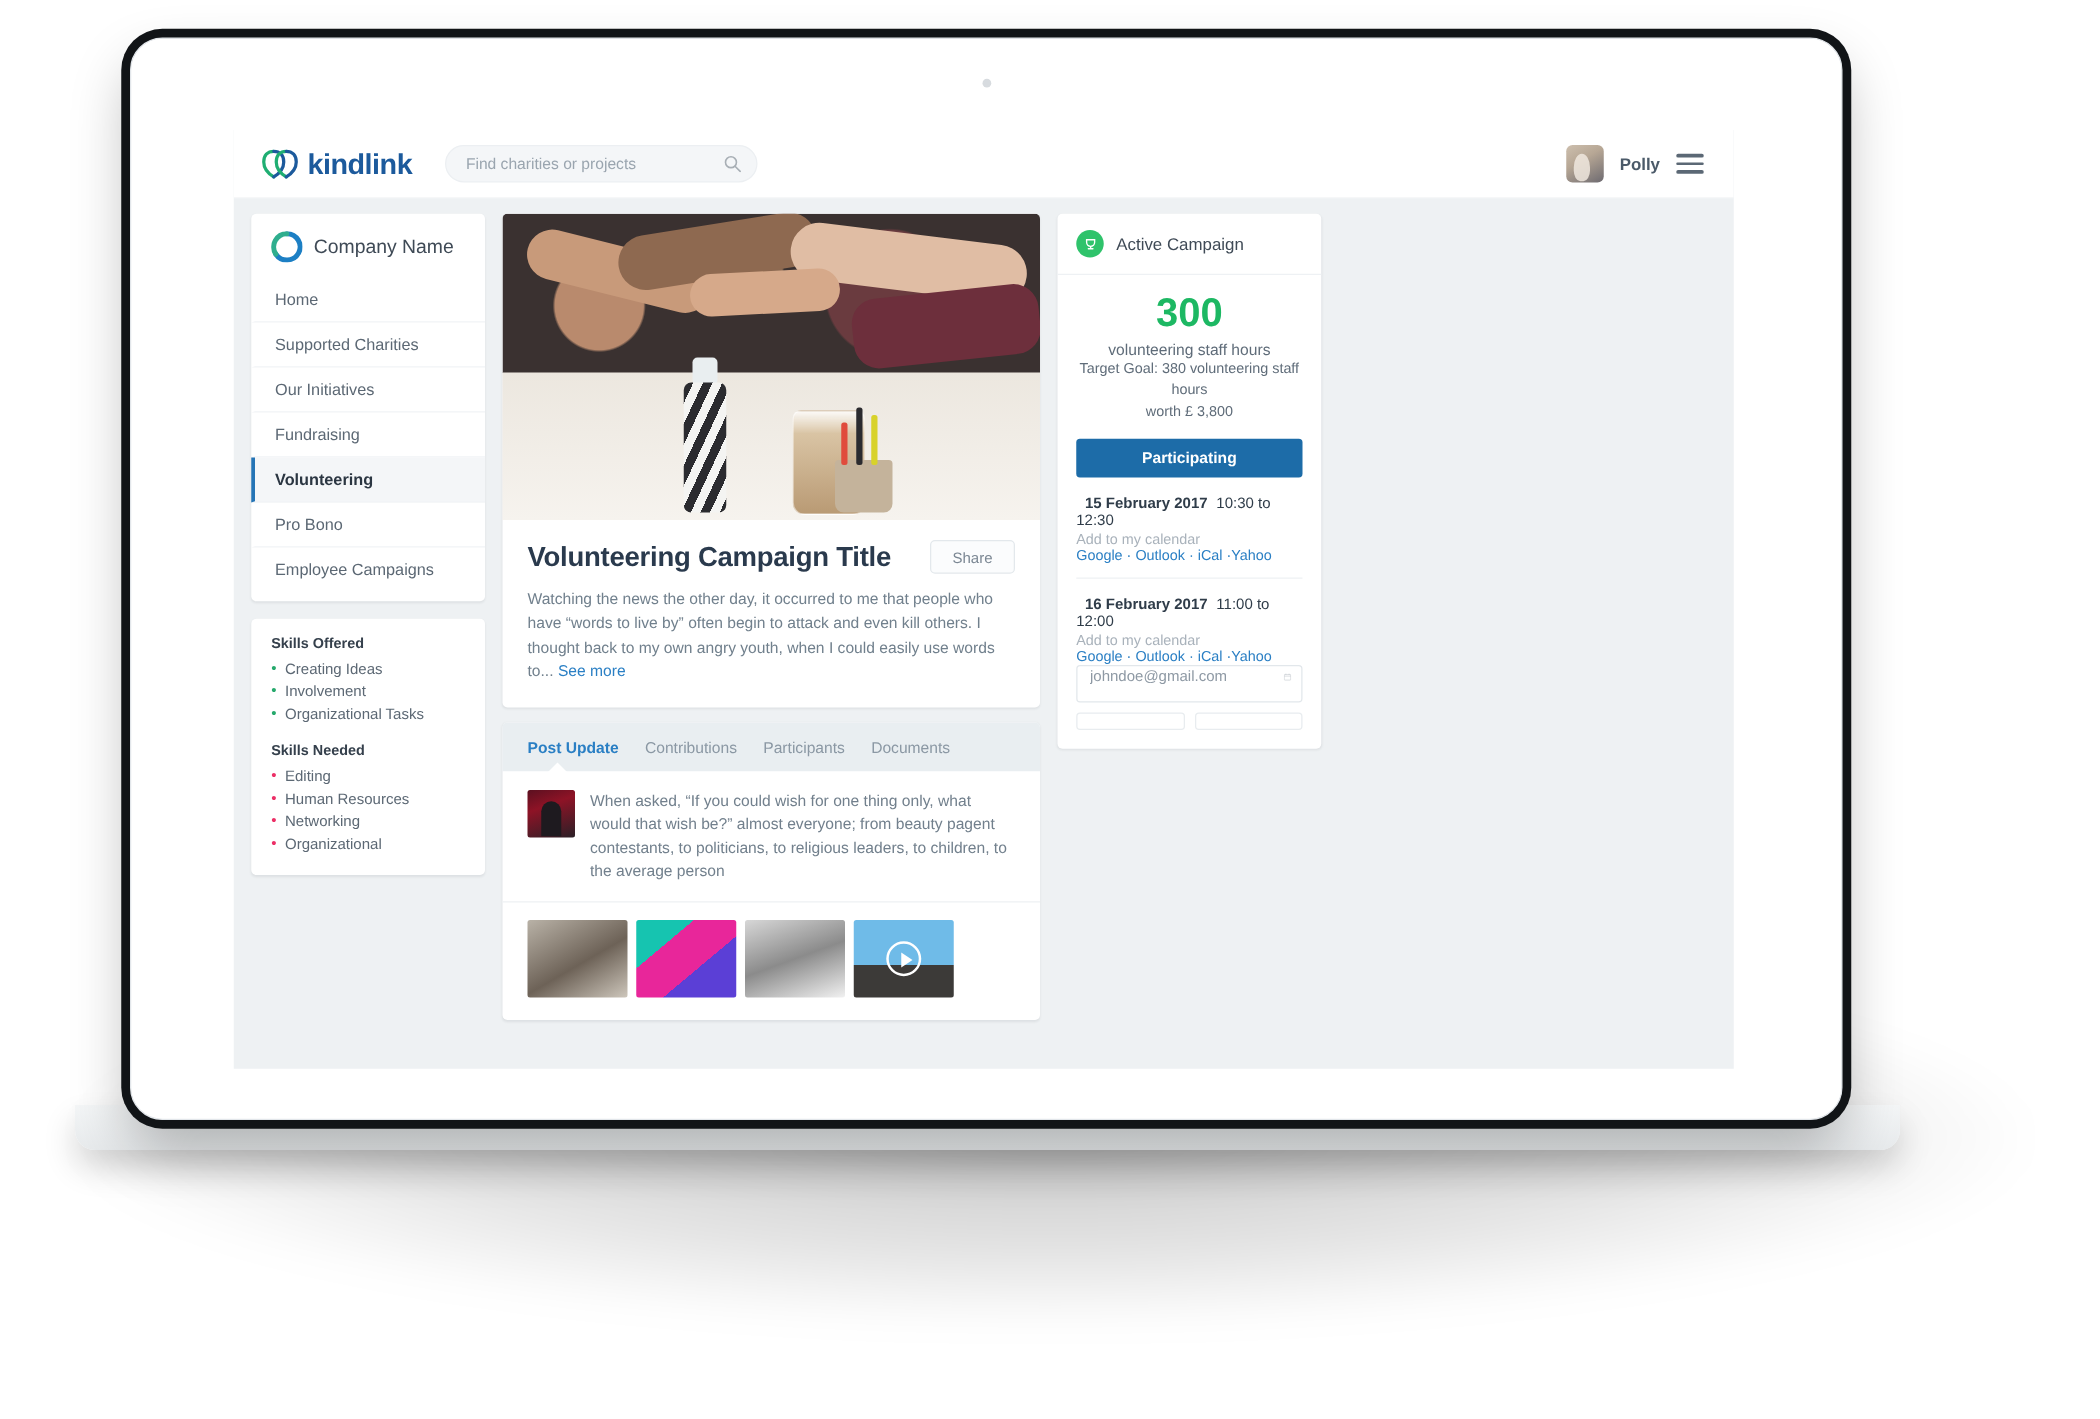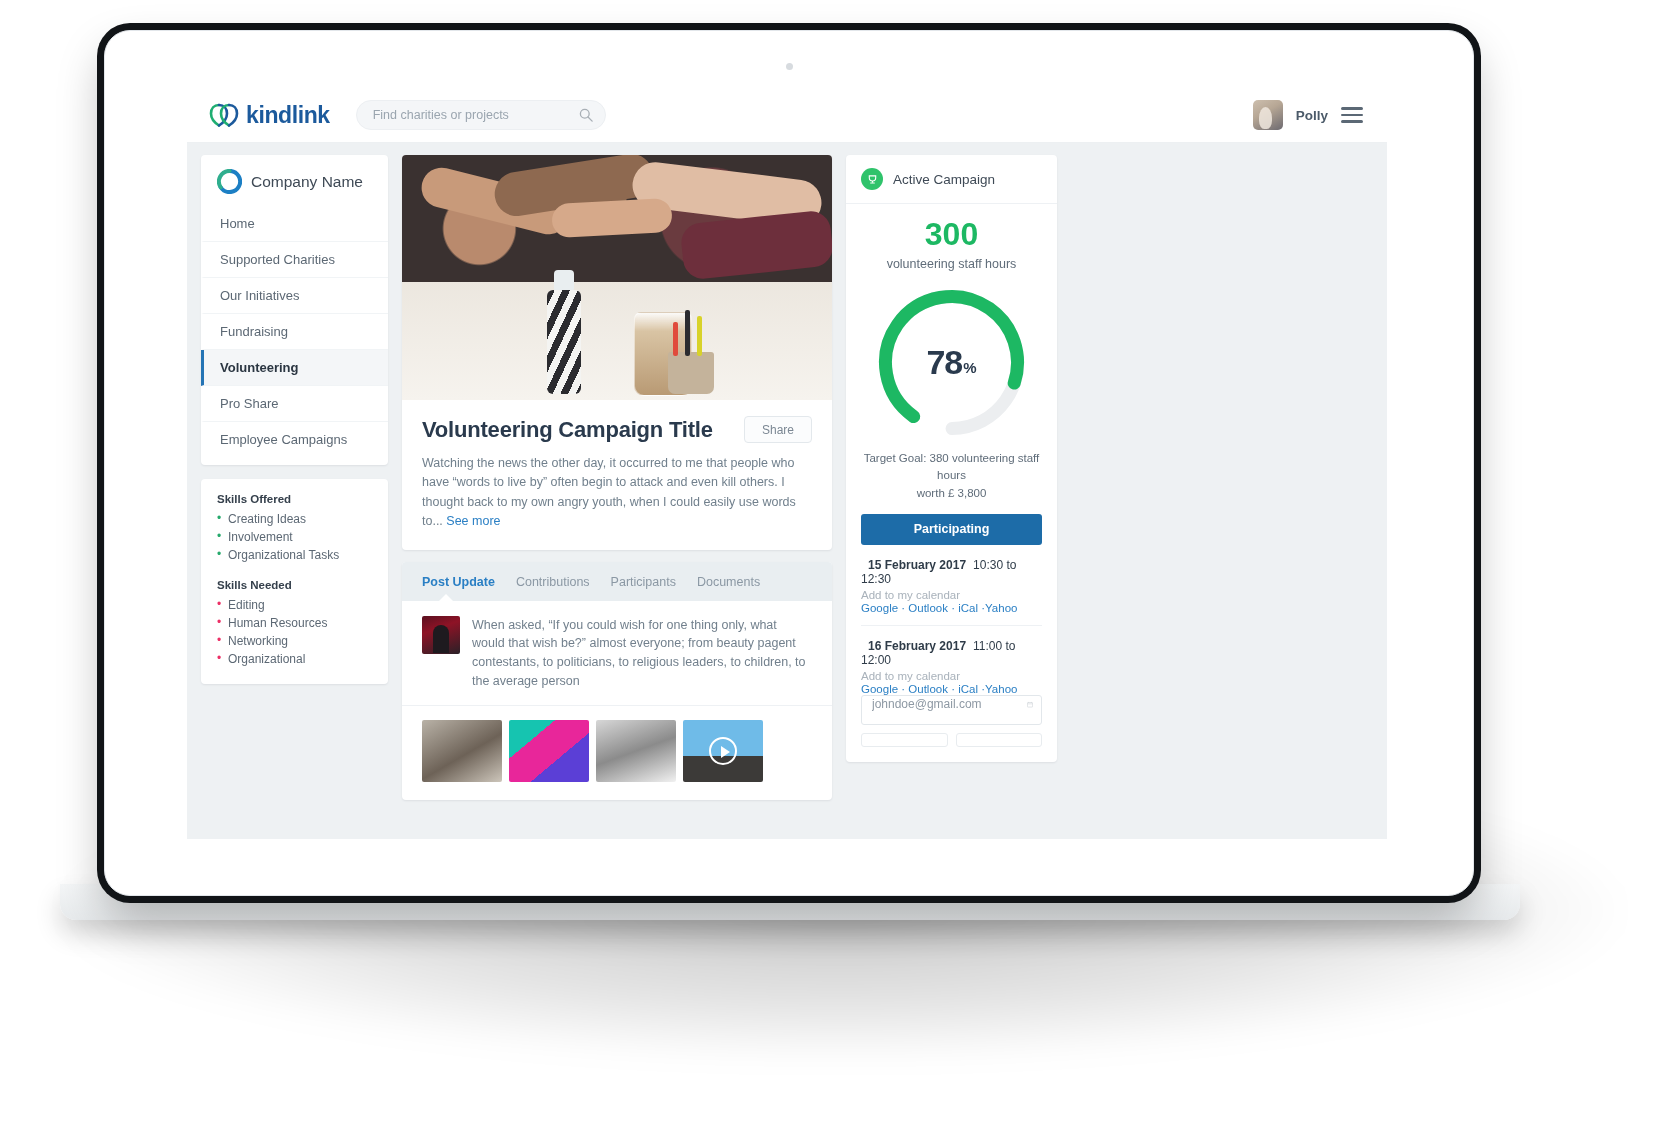--- a/index.html
+++ b/index.html
@@ -36,21 +36,21 @@
     border-radius: 0 0 16px 16px;
     box-shadow: 0 14px 26px rgba(0,0,0,0.16);
   }
   .laptop-notch {
     position:absolute; left:50%; top:884px; margin-left:-125px;
     width:250px; height:16px; background:#e3e7ea; border-radius: 0 0 12px 12px;
   }
 
   
   .screen {
-    position:absolute; left:187px; top:88px; width:1200px; height:751px;
+    position:absolute; left:187px; top:104px; width:1200px; height:751px;
     background:#eef1f3; overflow:hidden;
   }
 
   
   .topnav {
     height:55px; background:#ffffff; display:flex; align-items:center;
     padding: 0 24px 0 22px; border-bottom:1px solid #edf0f2;
   }
   .brand { display:flex; align-items:center; gap:7px; }
   .brand-word { font-size:23px; font-weight:bold; color:#1c5a9c; letter-spacing:-0.4px; }
@@ -333,21 +333,21 @@
             </svg>
             <span class="company-name">Company Name</span>
           </div>
 
           <div class="navlist">
             <div class="navitem">Home</div>
             <div class="navitem">Supported Charities</div>
             <div class="navitem">Our Initiatives</div>
             <div class="navitem">Fundraising</div>
             <div class="navitem active">Volunteering</div>
-            <div class="navitem">Pro Share</div>
+            <div class="navitem">Pro Bono</div>
             <div class="navitem">Employee Campaigns</div>
           </div>
         </div>
 
         <div class="card" style="margin-top:14px;">
           <div class="skills-body">
             <div class="skills-sub">Skills Offered</div>
             <ul class="skills-list offered">
               <li>Creating Ideas</li>
               <li>Involvement</li>
@@ -429,30 +429,20 @@
                 <line x1="4" y1="9.8" x2="8" y2="9.8" stroke="#fff" stroke-width="1.2" stroke-linecap="round"></line>
               </svg>
             </div>
             <span class="camp-title">Active Campaign</span>
           </div>
 
           <div class="camp-body">
             <div class="big-num">300</div>
             <div class="big-sub">volunteering staff hours</div>
 
-            <div class="gauge">
-              <svg width="155" height="155" viewBox="0 0 155 155">
-                <circle cx="77.5" cy="77.5" r="66" fill="none" stroke="#eceef0" stroke-width="13" stroke-dasharray="373.2 414.7" stroke-linecap="round"></circle>
-                <circle id="gauge-arc" cx="77.5" cy="77.5" r="66" fill="none" stroke="#1db863" stroke-width="13" stroke-linecap="round" stroke-dasharray="291.1 414.7"></circle>
-              </svg>
-              <div class="gauge-label">
-                <span class="gauge-num">78</span>
-                <span class="gauge-pct">%</span>
-              </div>
-            </div>
 
             <div class="goal-text">Target Goal: 380 volunteering staff hours</div>
             <div class="goal-text">worth £ 3,800</div>
 
             <button class="participating">Participating</button>
 
             
             <div class="sched">
               <div class="sched-date">
                 <span style="font-weight:bold">15 February 2017</span><span style="margin-left: 7px; font-weight: normal;">10:30 to 12:30</span>

